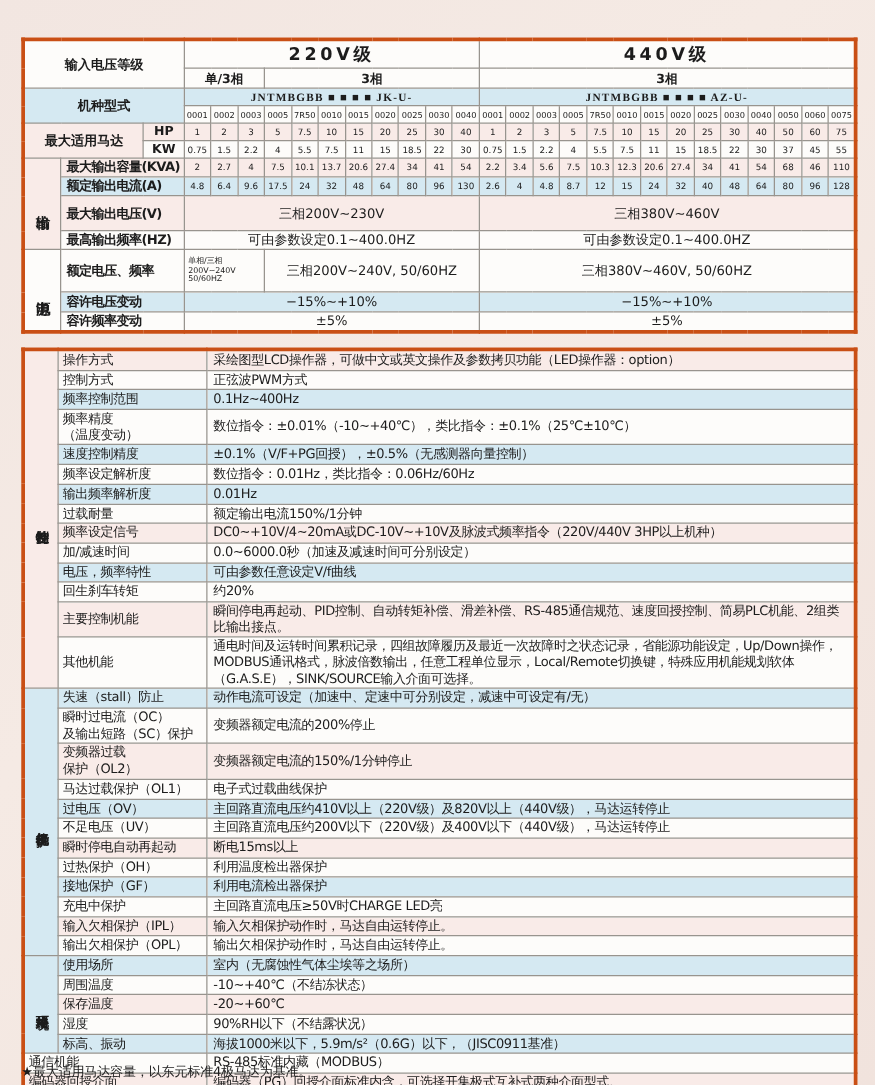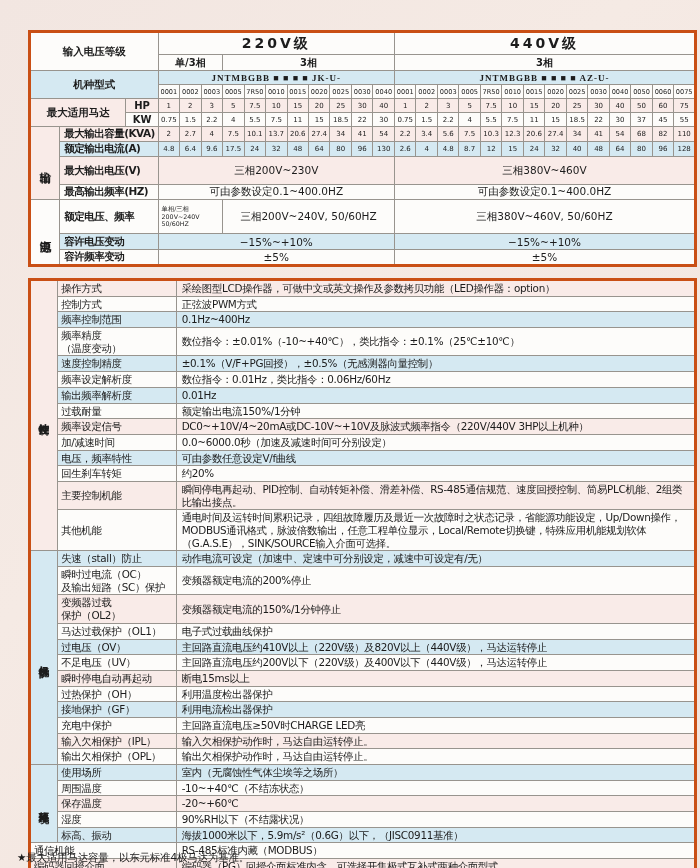--- a/index.html
+++ b/index.html
@@ -2,21 +2,21 @@
 <html><head>
 <meta charset="utf-8">
 <style>
   html,body{margin:0;padding:0;background:#ded6cd;}
   .page{
     position:relative;width:700px;height:868px;overflow:hidden;
     background:linear-gradient(135deg,#f2e6e1 0%,#f5eae4 40%,#f1e3dd 100%);
     font-family:"DejaVu Sans","Liberation Sans",sans-serif;color:#1c1c1c;
   }
   .tbl{
-    position:absolute;left:28px;width:669px;border-collapse:collapse;table-layout:fixed;
+    position:absolute;left:17px;width:669px;border-collapse:collapse;table-layout:fixed;
     border:3px solid #c94f15;background:#fdfcfa;
   }
   .tbl td{border:1px solid #98948e;padding:0 1px;vertical-align:middle;text-align:center;overflow:hidden;}
   .tint-w{background:#fdfcfa;}
   .tint-p{background:#f9ebe8;}
   .tint-b{background:#d5e9f2;}
   
   .top{top:30px;}
   .top .hdr{font-size:14px;letter-spacing:3px;font-weight:bold;}
   .top .sub{font-size:10px;font-weight:bold;}
@@ -193,21 +193,21 @@
           <td class="val">5.6</td>
           <td class="val">7.5</td>
           <td class="val">10.3</td>
           <td class="val">12.3</td>
           <td class="val">20.6</td>
           <td class="val">27.4</td>
           <td class="val">34</td>
           <td class="val">41</td>
           <td class="val">54</td>
           <td class="val">68</td>
-          <td class="val">82</td>
+          <td class="val">46</td>
           <td class="val">110</td>
         </tr>
         <tr class="tint-b" style="height: 14px;">
           <td colspan="2" class="lbl left">额定输出电流(A)</td>
           <td class="val">4.8</td>
           <td class="val">6.4</td>
           <td class="val">9.6</td>
           <td class="val">17.5</td>
           <td class="val">24</td>
           <td class="val">32</td>

